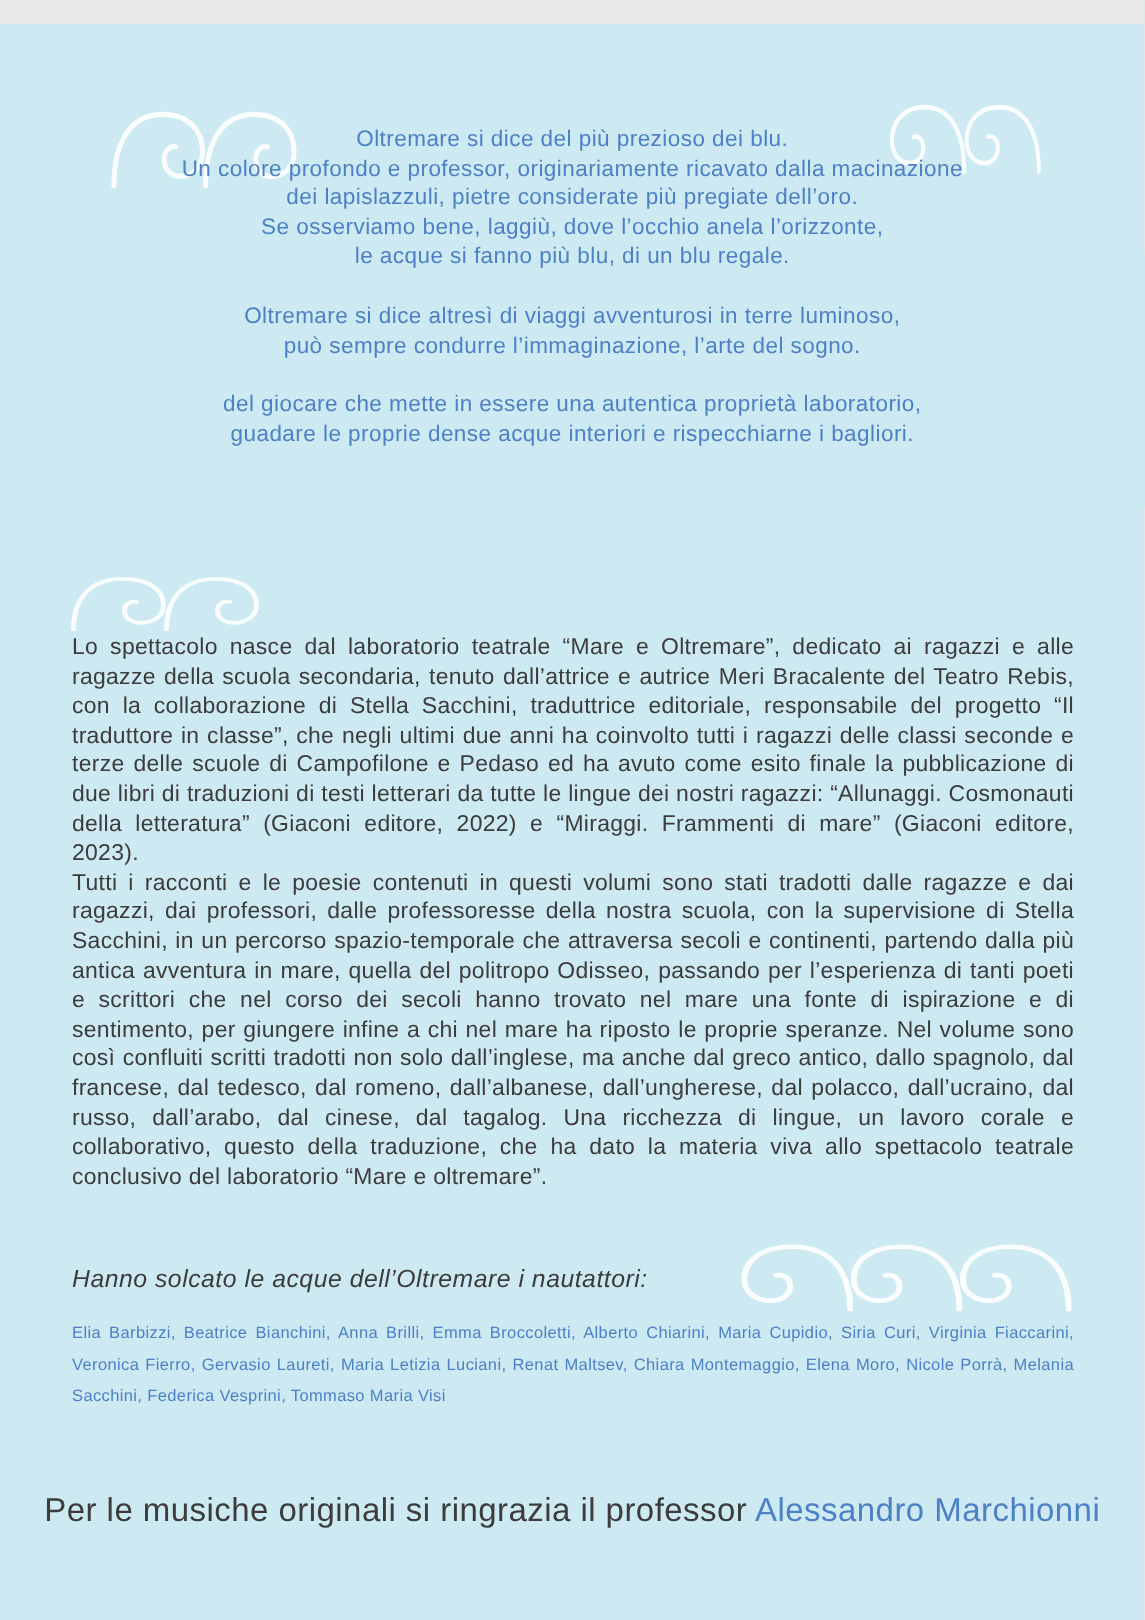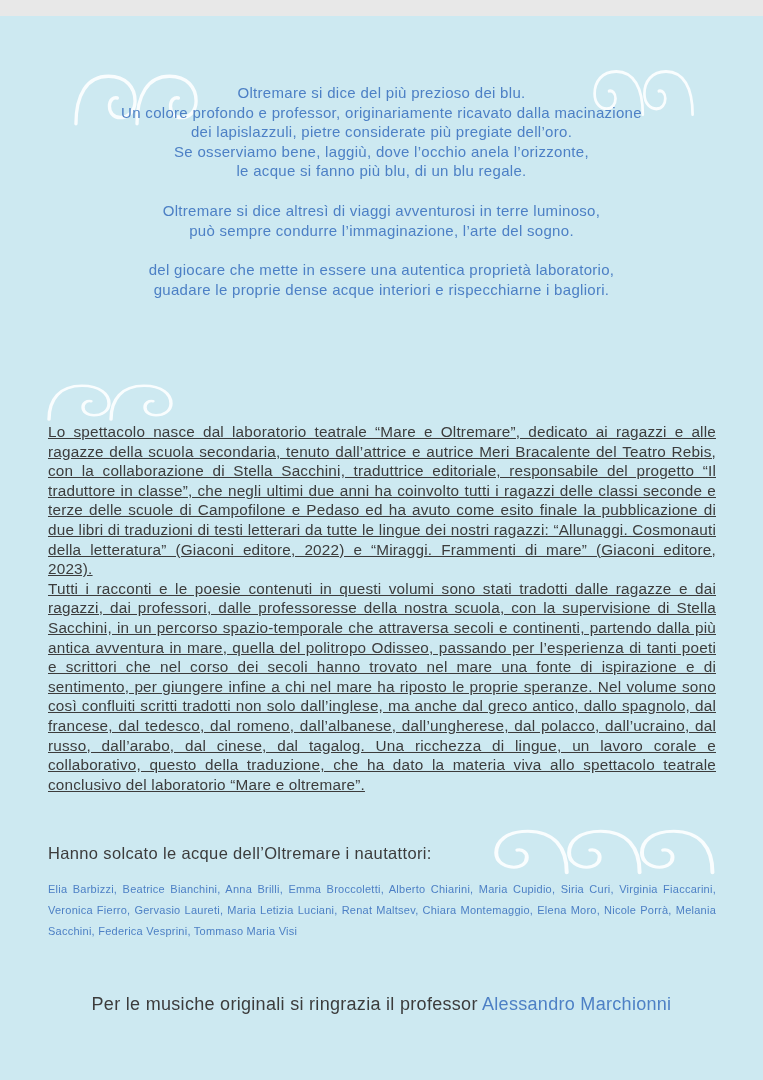--- a/index.html
+++ b/index.html
@@ -41,47 +41,47 @@
   .intro-para + .intro-para { margin-top: 20px; }
   
   .body-text {
     position: absolute;
     top: 406px; left: 48px; width: 668px;
     color: var(--dark);
     font-size: 15.3px;
     line-height: 19.6px;
     letter-spacing: 0.2px;
     text-align: justify;
-    text-decoration: underline;
   }
   .body-text p { margin: 0; }
   
   .cast-heading {
     position: absolute;
     top: 828px; left: 48px;
     color: var(--dark);
     font-size: 16.5px;
     letter-spacing: 0.35px;
+    font-style: italic;
   }
   .cast-names {
     position: absolute;
     top: 863px; left: 48px; width: 668px;
     color: var(--blue);
     font-size: 11px;
     line-height: 21px;
     letter-spacing: 0.25px;
     text-align: justify;
   }
   
   .credits {
     position: absolute;
     top: 978px; left: 0; right: 0;
     text-align: center;
     color: var(--dark);
-    font-size: 18px;
+    font-size: 22px;
     letter-spacing: 0.3px;
   }
   .credit-name { color: var(--blue); }
 </style>
 </head>
 <body>
 
 <div class="page">
 
   <svg width="0" height="0" style="position:absolute" aria-hidden="true">

